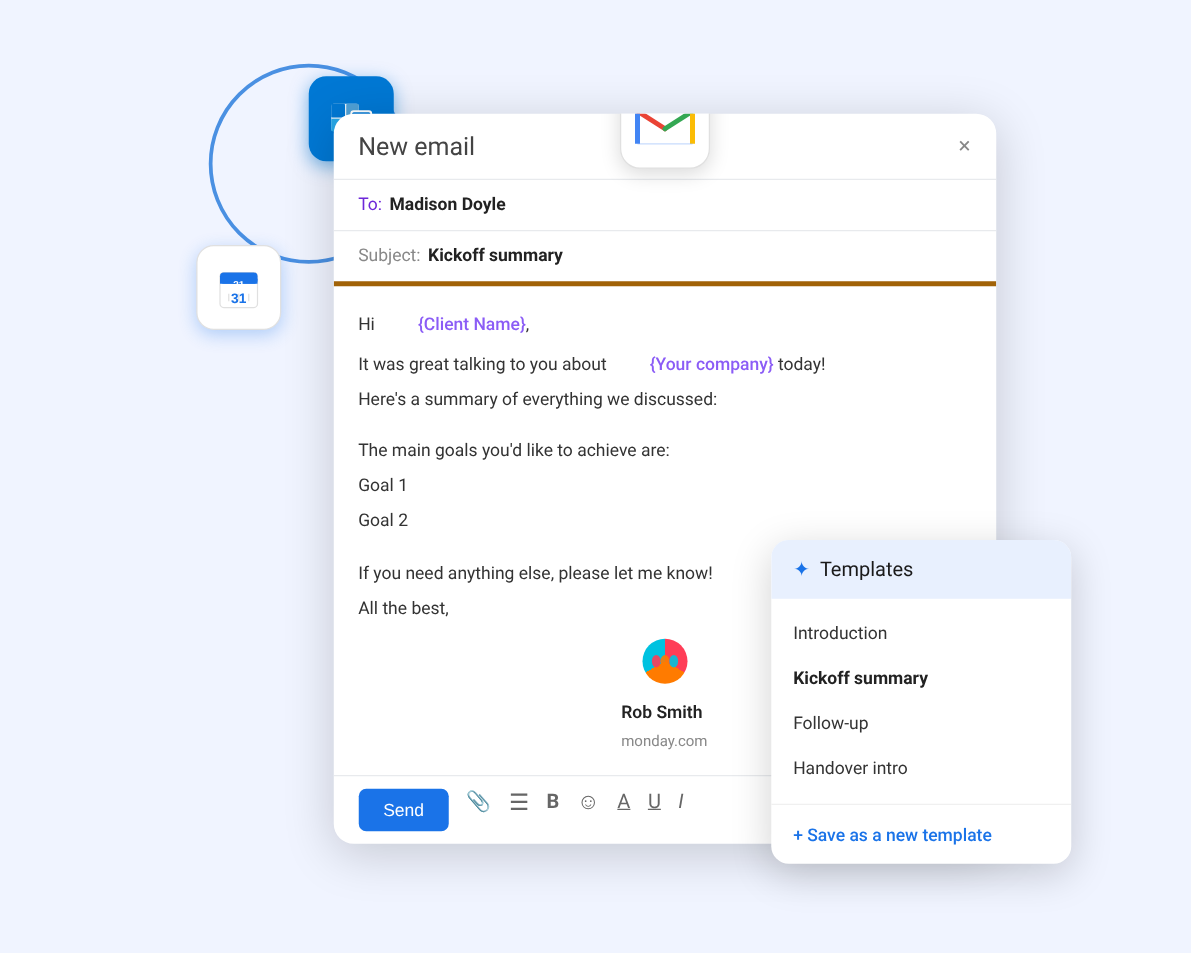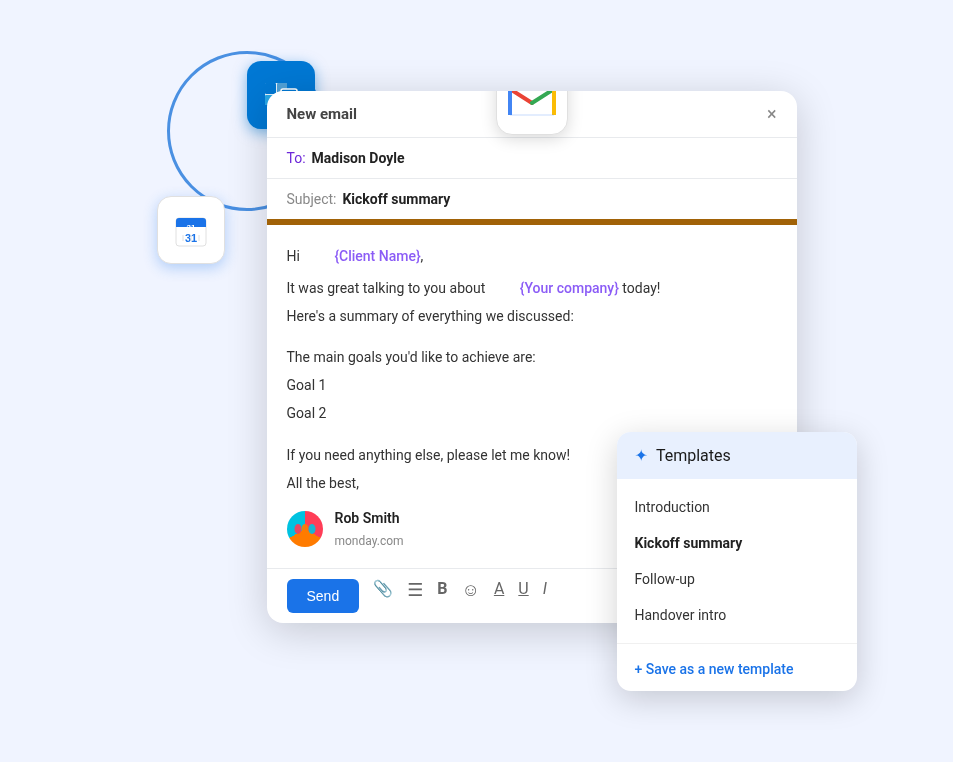--- a/index.html
+++ b/index.html
@@ -93,23 +93,23 @@
 
     .email-header {
       display: flex;
       align-items: center;
       justify-content: space-between;
       padding: 14px 20px;
       border-bottom: 1px solid #e8eaed;
     }
 
     .email-header-title {
-      font-size: 15px;
+      font-size: 20px;
       color: #444;
-      font-weight: 700;
+      font-weight: 400;
     }
 
     .close-btn {
       color: #888;
       font-size: 18px;
       cursor: pointer;
       line-height: 1;
     }
 
     .email-to {
@@ -127,21 +127,21 @@
       font-weight: 400;
     }
 
     .email-to-name {
       font-weight: 700;
       color: #222;
     }
 
     .email-subject {
       padding: 12px 20px;
-      border-bottom: 6px solid #a16207;
+      border-bottom: 4px solid #a16207;
       font-size: 14px;
       color: #888;
       display: flex;
       align-items: center;
       gap: 6px;
     }
 
     .email-subject-bold {
       font-weight: 700;
       color: #222;
@@ -195,20 +195,21 @@
       color: #666;
       font-size: 16px;
       cursor: pointer;
     }
 
     .signature-area {
       display: flex;
       align-items: center;
       gap: 12px;
       margin-top: 12px;
+      flex-direction: column;
     }
 
     .sig-name {
       font-weight: 600;
       font-size: 14px;
       color: #222;
     }
 
     .sig-company {
       font-size: 12px;

